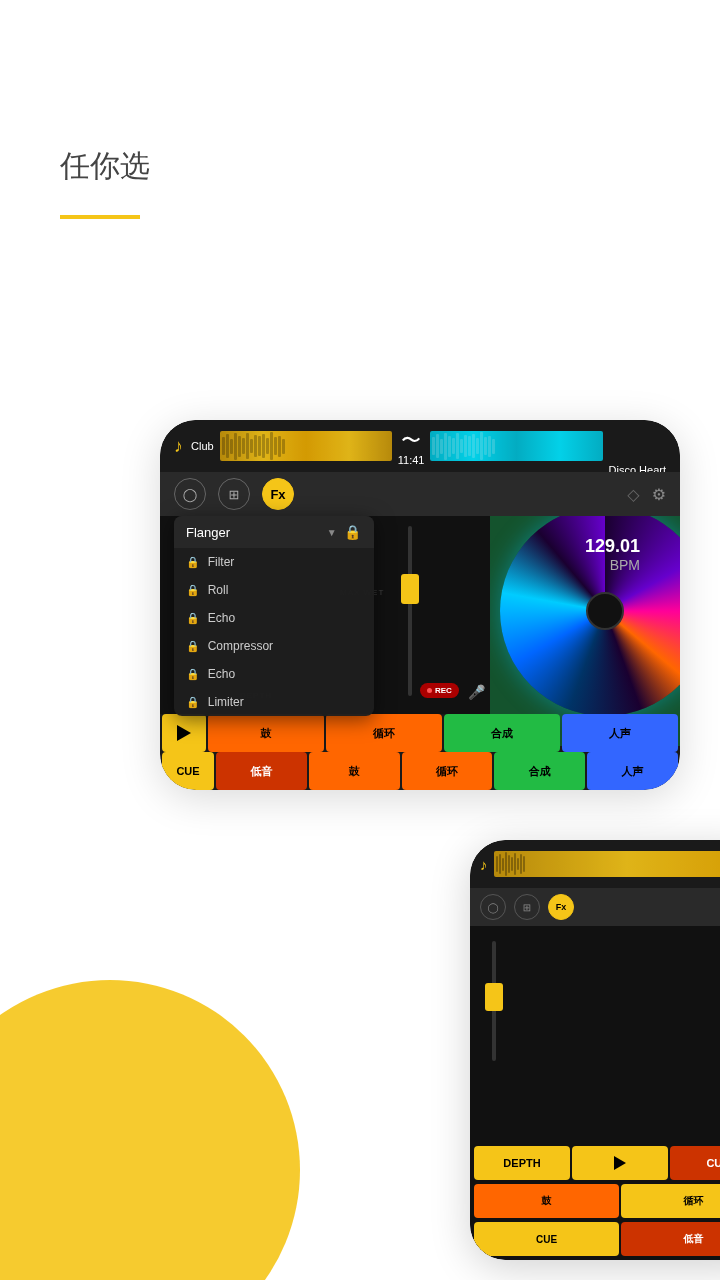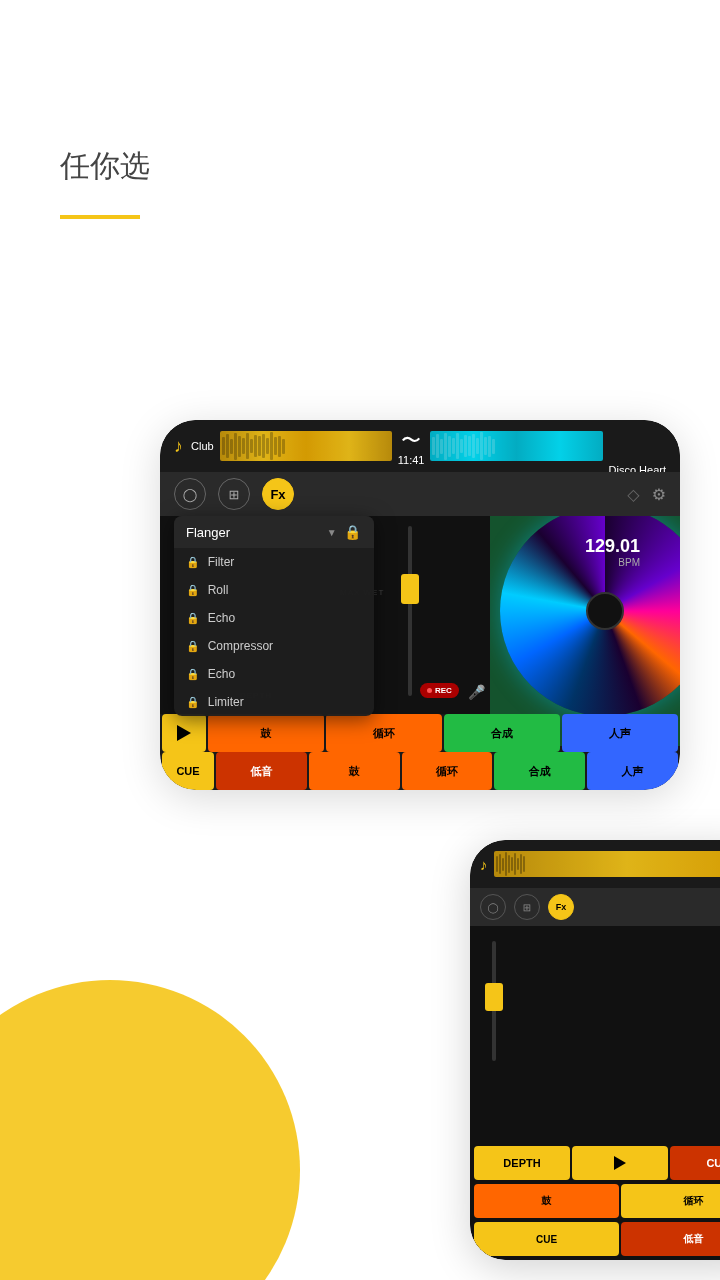--- a/index.html
+++ b/index.html
@@ -329,21 +329,21 @@
       <div style="position:absolute; bottom:14px; left:308px; color:#777; font-size:14px;">🎤</div>
     </div>
 
     <div style="position:absolute; top:96px; right:0; width:190px; height:230px; overflow:hidden; background:#14532d;">
       <div style="position:absolute; top:-10px; right:-30px; width:210px; height:210px; border-radius:50%; background: conic-gradient(#1a0030 0deg, #6600cc 60deg, #ff0099 90deg, #ff6600 130deg, #1a0030 160deg, #003366 200deg, #0066ff 240deg, #00ccff 280deg, #1a0030 320deg, #6600cc 360deg); box-shadow: 0 0 25px rgba(0,200,255,0.4);">
         <div style="position:absolute; top:50%; left:50%; transform:translate(-50%,-50%); width:38px; height:38px; border-radius:50%; background:#111; border:2px solid #333;"></div>
       </div>
 
       <div style="position:absolute; top:20px; right:40px; z-index:5; text-align:right;">
         <div style="color:#fff; font-size:18px; font-weight:bold;">129.01</div>
-        <div style="color:#aaa; font-size:10px;">BPM</div>
+        <div style="color:#aaa; font-size:14px;">BPM</div>
       </div>
     </div>
 
     <div class="fx-dropdown">
       <div class="fx-dropdown-header">
         <span class="fx-selected">Flanger</span>
         <span class="fx-arrow">▼</span>
         <span class="fx-lock">🔒</span>
       </div>
       <div class="fx-item">

